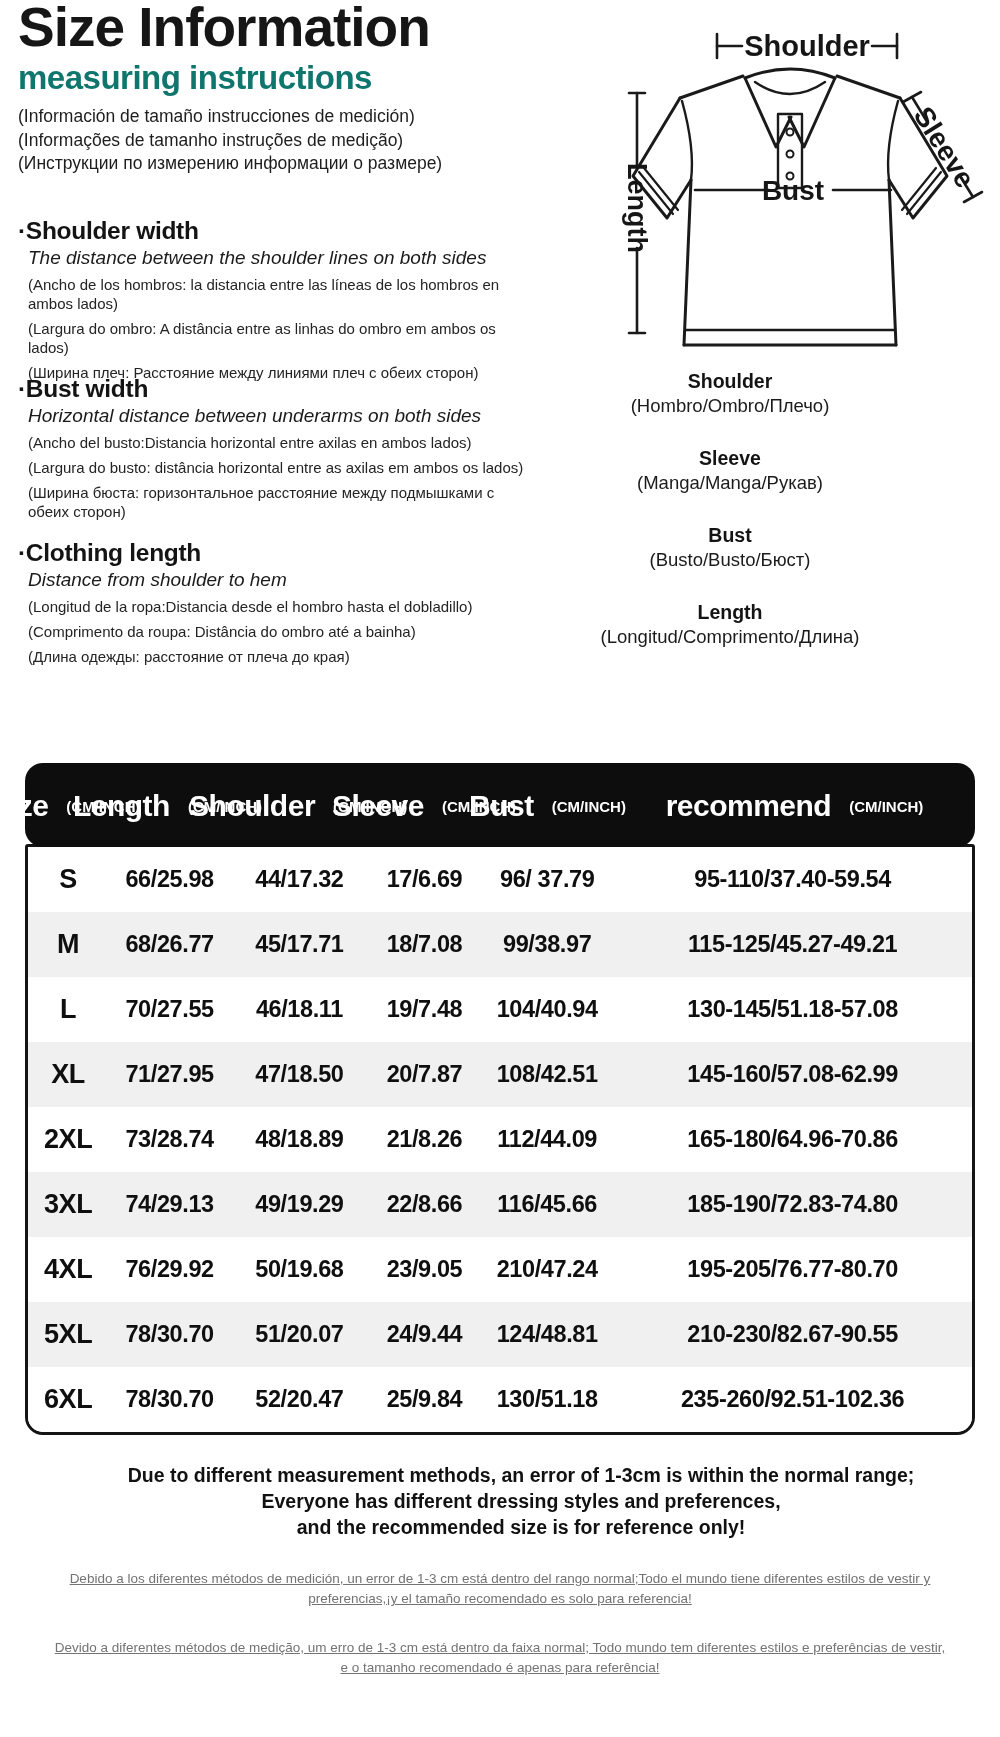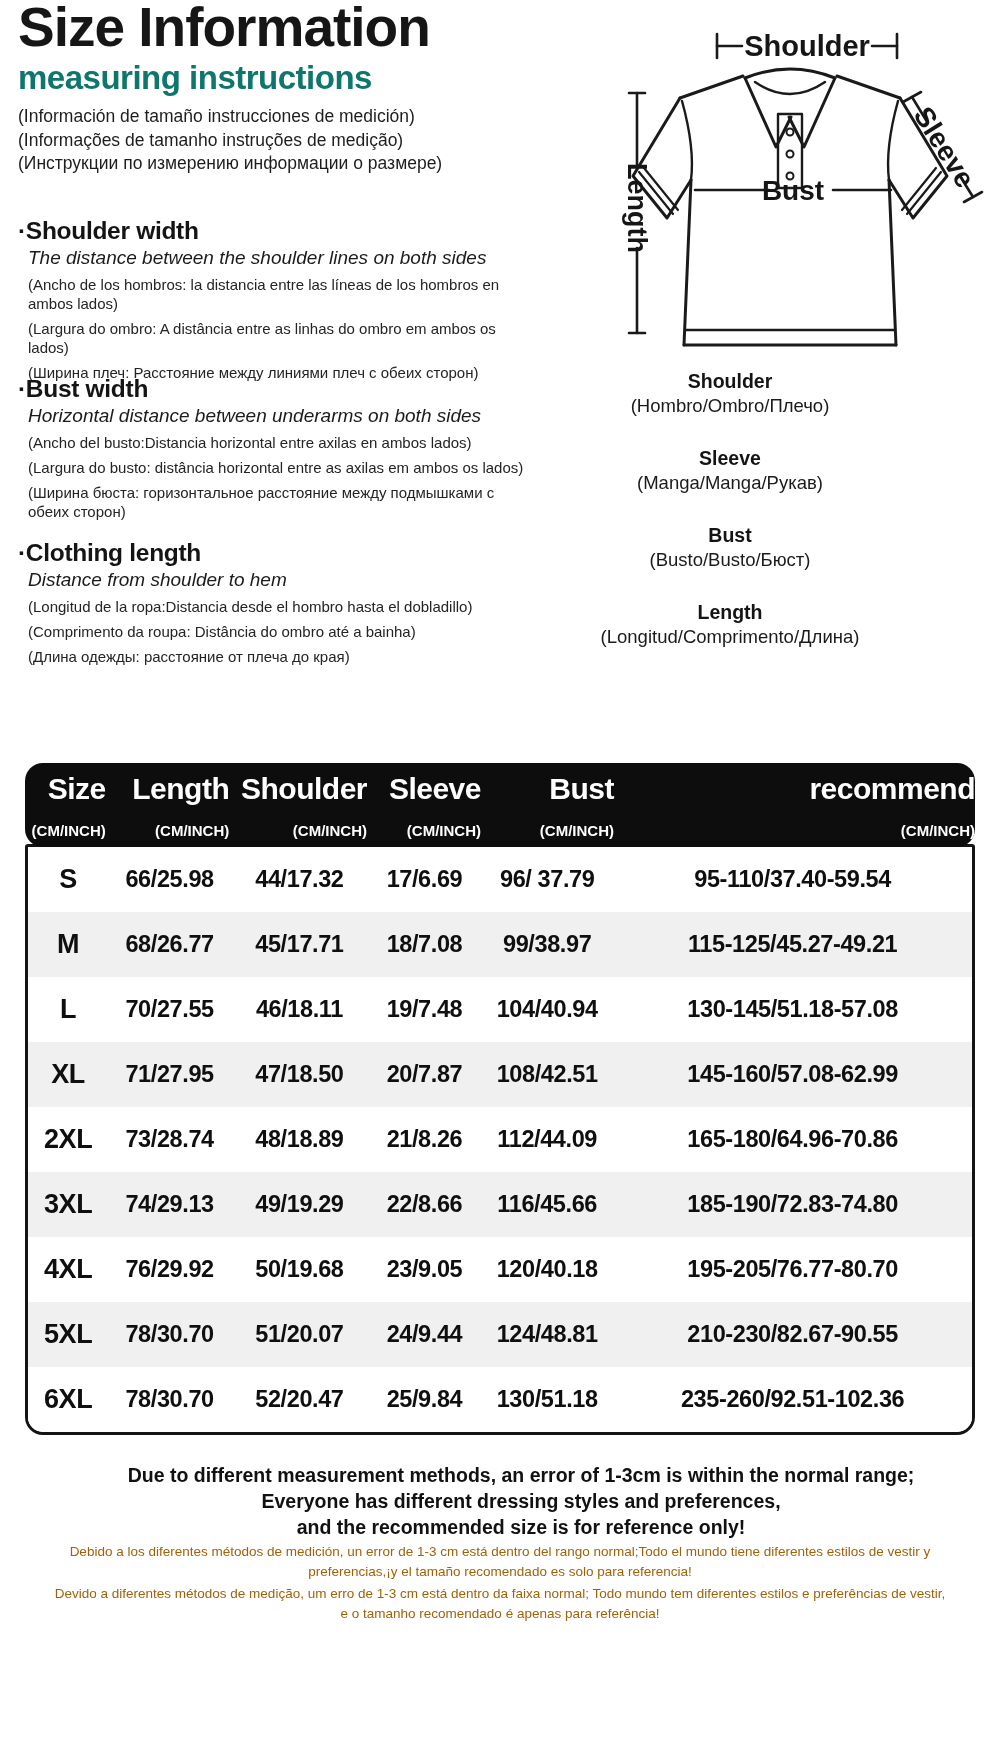--- a/index.html
+++ b/index.html
@@ -21,34 +21,34 @@
 
   
   .shirt-svg { position:absolute; left:545px; top:8px; }
   .legend-item { position:absolute; left:545px; width:370px; text-align:center; }
   .legend-item .term { font-size:19.5px; font-weight:800; color:#141414; }
   .legend-item .ltr { font-size:18.5px; margin-top:2px; color:#1b1b1b; }
 
   
   .tablewrap { position:absolute; left:25px; top:763px; width:950px; }
   .thead { background:#0d0d0d; border-radius:18px; height:84px; display:flex; align-items:center; color:#fff; position:relative; z-index:2; }
-  .thcol { display:flex; flex-direction:column; align-items:flex-end; justify-content:center; gap:18px; padding-top:2px; }
+  .thcol { display:flex; flex-direction:row; align-items:center; justify-content:center; gap:18px; padding-top:2px; }
   .thcol .main { font-size:30px; font-weight:800; letter-spacing:-0.5px; line-height:30px; }
   .thcol .unit { font-size:15px; font-weight:700; }
   .tbody { border:3px solid #141414; border-radius:3px 3px 18px 18px; margin-top:-3px; overflow:hidden; background:#fff; position:relative; z-index:1; }
   .trow { display:flex; align-items:center; height:65px; background:#fff; }
   .trow.alt { background:#f0f0f0; }
   .cell { text-align:center; font-weight:700; font-size:23.5px; letter-spacing:-0.4px; color:#0f0f0f; }
   .cell.sz { font-size:27px; font-weight:800; }
   .c0 { width:8.5%; } .c1 { width:13%; } .c2 { width:14.5%; } .c3 { width:12%; } .c4 { width:14%; } .c5 { width:38%; }
 
   
   .notes { position:absolute; left:0; top:1462px; width:100%; text-align:center; }
   .notes .en { font-size:19.5px; font-weight:800; line-height:26px; color:#111;padding-left:42px; }
-  .notes .small { font-size:13.5px; line-height:20px; max-width:900px; margin:2px auto 0; color:#a16207; }
+  .notes .small { font-size:13.5px; line-height:20px; max-width:900px; margin:29px auto 0; color:#737373;text-decoration:underline; }
   .notes .ru { font-size:13px; }
 </style>
 </head>
 <body>
 
 <div class="page">
 
   <div class="hdr">
     <h1>Size Information</h1>
     <h2>measuring instructions</h2>
@@ -254,21 +254,21 @@
         <div class="cell c2">49/19.29</div>
         <div class="cell c3">22/8.66</div>
         <div class="cell c4">116/45.66</div>
         <div class="cell c5">185-190/72.83-74.80</div>
       </div>
       <div class="trow">
         <div class="cell sz c0">4XL</div>
         <div class="cell c1">76/29.92</div>
         <div class="cell c2">50/19.68</div>
         <div class="cell c3">23/9.05</div>
-        <div class="cell c4">120/40.18</div>
+        <div class="cell c4">210/47.24</div>
         <div class="cell c5">195-205/76.77-80.70</div>
       </div>
       <div class="trow alt">
         <div class="cell sz c0">5XL</div>
         <div class="cell c1">78/30.70</div>
         <div class="cell c2">51/20.07</div>
         <div class="cell c3">24/9.44</div>
         <div class="cell c4">124/48.81</div>
         <div class="cell c5">210-230/82.67-90.55</div>
       </div>

